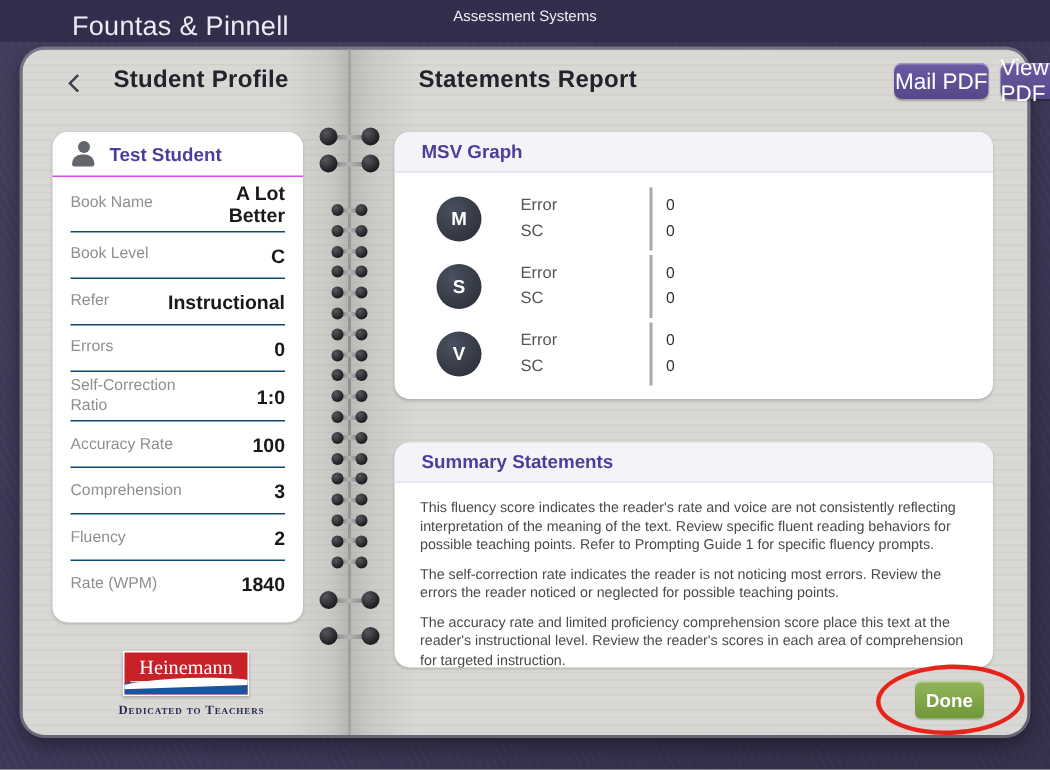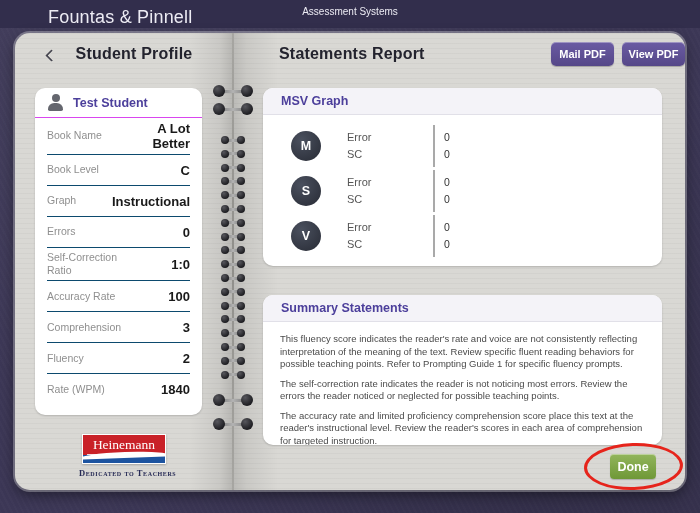--- a/index.html
+++ b/index.html
@@ -81,22 +81,22 @@
     font-size:16px; font-weight:bold; color:#23232e; letter-spacing:.2px;
   }
   .rp-title {
     position:absolute; left:46px; top:12px;
     font-size:16px; font-weight:bold; color:#23232e; letter-spacing:.2px;
   }
   .pdf-btn {
     position:absolute; top:9px; height:24px; border-radius:5px;
     background:linear-gradient(#6a5ba3,#554788);
     box-shadow:inset 0 1px 0 rgba(255,255,255,0.35), 0 1px 1px rgba(0,0,0,0.25);
-    color:#fff; font-size:11px; font-weight:bold;
-    display:flex; align-items:center; justify-content:center; cursor:pointer;
+    color:#fff; font-size:15px; font-weight:normal;
+    display:flex; align-items:center; justify-content:center; cursor:pointer;margin-left:45px;
   }
   .pdf-btn.mail { left:318px; width:63px; }
   .pdf-btn.view { left:389px; width:63px; }
 
   
   .student-card {
     position:absolute; left:20px; top:55px; width:167px; height:327px;
     background:#fff; border-radius:10px;
     box-shadow:0 1px 2px rgba(0,0,0,0.18);
   }
@@ -214,21 +214,21 @@
       <div class="rows">
         <div class="row">
           <span class="lbl">Book Name</span>
           <span class="val">A Lot Better</span>
         </div>
         <div class="row">
           <span class="lbl">Book Level</span>
           <span class="val">C</span>
         </div>
         <div class="row">
-          <span class="lbl">Graph</span>
+          <span class="lbl">Refer</span>
           <span class="val">Instructional</span>
         </div>
         <div class="row">
           <span class="lbl">Errors</span>
           <span class="val">0</span>
         </div>
         <div class="row">
           <span class="lbl">Self-Correction Ratio</span>
           <span class="val">1:0</span>
         </div>

